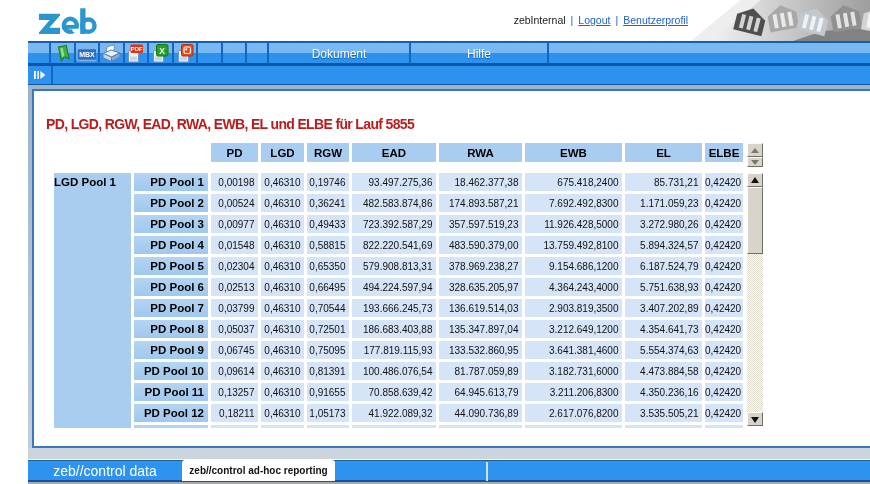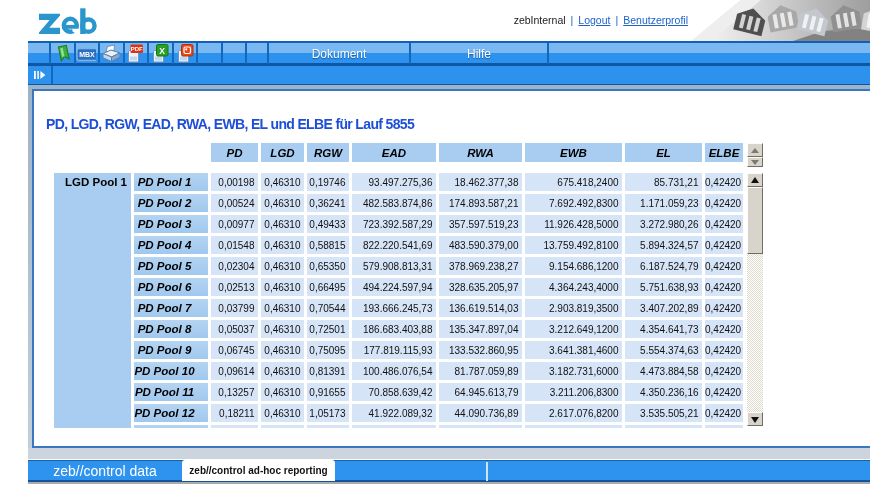--- a/index.html
+++ b/index.html
@@ -16,28 +16,28 @@
 .tlab{position:absolute;top:5.5px;height:13px;text-align:center;font-size:12px;color:#fff;text-shadow:0 1px 1px rgba(10,50,110,0.6);}
 .ticon{position:absolute;top:3px;width:20px;height:19px;}
 
 #cbar{left:0;top:66px;width:870px;height:19px;background:linear-gradient(#2c92ee 0,#2c92ee 17.5px,#0f56a5 17.5px,#0f56a5 19px);}
 #cbox{position:absolute;left:33px;top:1.5px;width:784px;height:13px;background:#fff;border:1px solid #0e57a8;border-radius:2px;font-size:10px;line-height:13.5px;color:#111;padding-left:5px;white-space:nowrap;}
 #cbox .blue{color:#2273c8;}
 
 #bgA{left:0;top:85px;width:870px;height:363px;background:linear-gradient(#9db3c8,#c2cfda);}
 #bgB{left:0;top:448px;width:870px;height:11px;background:#ccd5de;}
 #panel{left:4px;top:89px;width:863px;height:359px;background:#fff;border:2px solid #3b76c0;box-sizing:border-box;}
-#title{left:18px;top:116px;font-size:14px;font-weight:bold;color:#1d4ed8;letter-spacing:-0.65px;}
+#title{left:18px;top:116px;font-size:14px;font-weight:bold;color:#b91c1c;letter-spacing:-0.65px;}
 
 #tblwrap{left:23px;top:140px;width:695px;height:288px;overflow:hidden;}
 table{border-collapse:separate;border-spacing:3px;table-layout:fixed;width:695px;font-family:"Liberation Sans",sans-serif;}
 td{font-size:10px;padding:0;overflow:hidden;white-space:nowrap;}
-td.h{background:#a9cdf0;font-weight:bold;font-size:11.5px;text-align:center;font-style:italic;}
-td.rl{background:linear-gradient(#b4d4f2,#a0c8ee);font-weight:bold;font-size:11.5px;text-align:center;padding-right:13px;font-style:italic;}
-td.rs{background:#a9cdf0;font-weight:bold;font-size:11.5px;text-align:right;padding-right:4px;vertical-align:top;padding-top:3px;}
+td.h{background:#a9cdf0;font-weight:bold;font-size:11.5px;text-align:center;}
+td.rl{background:linear-gradient(#b4d4f2,#a0c8ee);font-weight:bold;font-size:11.5px;text-align:right;padding-right:4px;}
+td.rs{background:#a9cdf0;font-weight:bold;font-size:11.5px;text-align:right;padding-right:15px;vertical-align:top;padding-top:3px;}
 td.d{background:#d6e4f7;text-align:right;padding-right:3.5px;color:#111;}
 
 .sbtn{position:absolute;left:719px;width:16px;background:#d8d4cb;border-top:1px solid #fcfbf8;border-left:1px solid #fcfbf8;border-right:1px solid #6e6e64;border-bottom:1px solid #6e6e64;box-sizing:border-box;}
 .tri{position:absolute;width:0;height:0;}
 #sbtrack{left:719px;top:173px;width:16px;height:253px;background:repeating-conic-gradient(#ffffff 0 25%,#dedbcc 0 50%) 0 0/2px 2px;}
 
 #foot{left:0;top:459px;width:870px;height:25px;background:linear-gradient(#ffffff 0,#ffffff 1.5px,#1a61aa 1.5px,#1a61aa 2.5px,#2d93ee 2.5px,#2d93ee 21.5px,#17539b 21.5px,#17539b 23px,#a9aaab 23px,#a9aaab 25px);}
 .ftab{position:absolute;top:2.5px;height:19px;line-height:19px;text-align:center;font-size:14px;color:#fff;}
 #ftab2{position:absolute;left:154px;top:0.5px;width:153px;height:21.5px;background:#fff;border-radius:3px 3px 0 0;text-align:center;line-height:22px;font-size:10px;font-weight:bold;color:#111;}
 #fdiv{position:absolute;left:458px;top:2.5px;width:2px;height:19px;background:#cfe3f5;}

